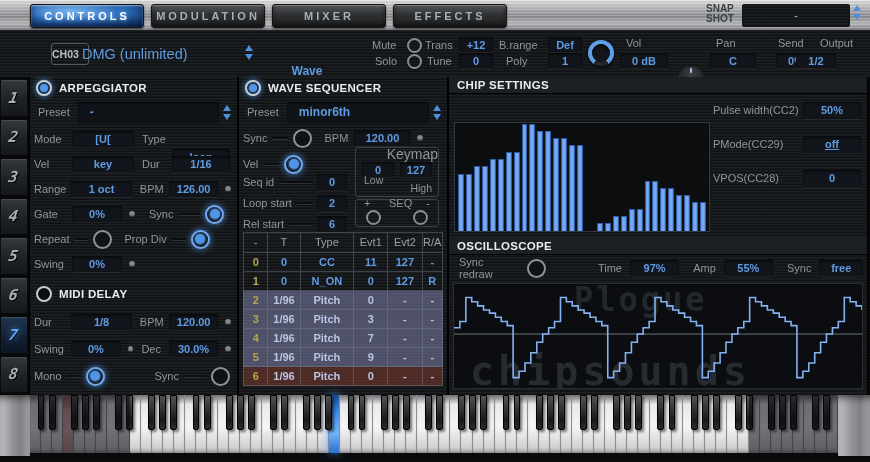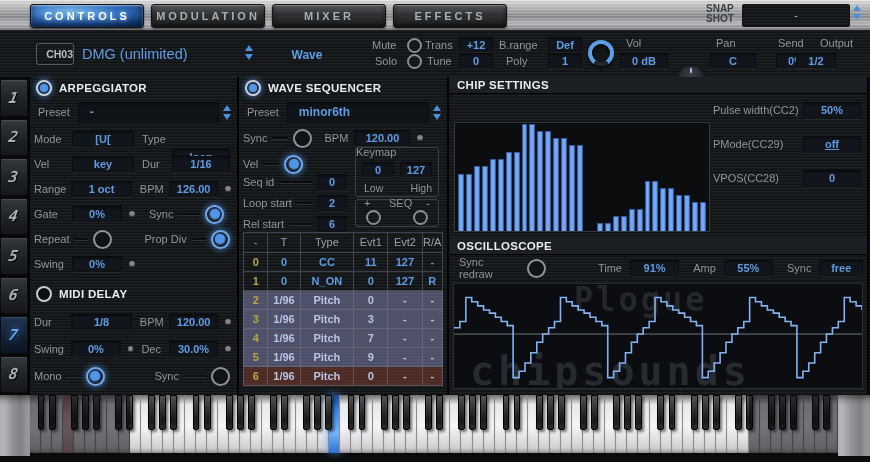--- a/index.html
+++ b/index.html
@@ -59,21 +59,21 @@
   .row{position:absolute;height:18px;display:flex;align-items:center;}
   .leader{flex:1;height:2px;background:#0b0d0f;border-bottom:1px solid #2e3236;margin:0 5px;}
   .dot{width:6px;height:6px;border-radius:50%;background:#85898d;box-shadow:inset 0 -1px 1px rgba(0,0,0,.7);margin-left:7px;}
   .tgl{width:15px;height:15px;border:2px solid #8d939a;border-radius:50%;position:relative;background:#101214;flex:none;}
   .tgl.on{border-color:#74a8ec;box-shadow:0 0 7px rgba(80,150,235,.9);}
   .tgl.on:after{content:"";position:absolute;inset:2.5px;border-radius:50%;background:#4f96e8;box-shadow:0 0 4px #5aa0f0;}
   .presetbar{position:absolute;height:21px;background:#101419;border-radius:2px;box-shadow:inset 0 1px 3px rgba(0,0,0,.8);
              display:flex;align-items:center;}
   
   .fsbox{position:absolute;border:1px solid #3b4046;border-radius:3px;}
-  .fsbox .cap{position:absolute;top:-1px;left:0;right:0;text-align:left;font-size:11px;color:#8f959c;}
+  .fsbox .cap{position:absolute;top:-1px;left:0;right:0;text-align:right;font-size:14px;color:#8f959c;}
   
   #event-table{position:absolute;left:4px;top:155px;width:200px;}
   .trow{display:flex;}
   .tcell{border:1px solid rgba(125,135,150,.42);border-top:none;border-left:none;height:18px;line-height:18px;
          text-align:center;font-size:11px;font-weight:bold;overflow:hidden;}
   .trow .tcell:first-child{border-left:1px solid rgba(125,135,150,.42);}
   .trow.head .tcell{border-top:1px solid rgba(125,135,150,.42);font-weight:normal;color:#9aa0aa;height:19px;line-height:19px;}
   .c0{width:24px;} .c1{width:32px;} .c2{width:54px;} .c3{width:34px;} .c4{width:34px;} .c5{width:20px;}
   .trow .idx{color:#b7a64e;}
   .trow .val{color:#5f9be0;}
@@ -124,28 +124,28 @@
       <div>SHOT</div>
   </div>
   <div class="snapdd scan"><span>-</span></div>
   <div id="snap-arrows" class="abs spincol">
     <i class="tri-up"></i>
     <i class="tri-dn"></i>
   </div>
 </div>
 
 <div id="chstrip" class="abs scan">
-  <div class="abs" style="left:36px;top:13px;width:36px;height:20px;border:1px solid #565b61;border-radius:3px;
-       color:#b9bec3;font-size:10.5px;font-weight:bold;text-align:right;line-height:20px;">CH03</div>
+  <div class="abs" style="left:51px;top:13px;width:36px;height:20px;border:1px solid #565b61;border-radius:3px;
+       color:#b9bec3;font-size:10.5px;font-weight:bold;text-align:left;line-height:20px;">CH03</div>
   <div class="abs" style="left:82px;top:13px;height:22px;line-height:22px;color:#5f9be0;font-size:14.5px;">DMG (unlimited)</div>
   <div class="abs spincol" style="left:245px;top:15px;">
     <i class="tri-up"></i>
     <i class="tri-dn"></i>
   </div>
-  <div class="abs bv t12" style="left:262px;top:16px;width:90px;height:18px;text-align:center;line-height:18px;">Wave</div>
+  <div class="abs bv t12" style="left:262px;top:32px;width:90px;height:18px;text-align:center;line-height:18px;">Wave</div>
 
   <span class="abs lb" style="left:372px;top:9px;">Mute</span>
   <span class="abs ring" style="left:407px;top:8px;"></span>
   <span class="abs lb" style="left:375px;top:25px;">Solo</span>
   <span class="abs ring" style="left:407px;top:24px;"></span>
 
   <span class="abs lb" style="left:425px;top:9px;">Trans</span>
   <span class="abs vbox bv" style="left:459px;top:7px;width:34px;height:15px;">+12</span>
   <span class="abs lb" style="left:427px;top:25px;">Tune</span>
   <span class="abs vbox bv" style="left:459px;top:23px;width:34px;height:15px;">0</span>
@@ -240,21 +240,21 @@
       <span class="vbox bv" style="width:50px;height:16px;">0%</span>
       <span class="dot"></span>
       <span class="lb" style="margin-left:14px;">Sync</span>
       <span class="leader" style="max-width:22px;"></span>
       <span class="tgl on"></span>
     </div>
     <div class="row" style="left:4px;top:153px;right:6px;">
       <span class="lb">Repeat</span>
       <span class="leader" style="max-width:14px;"></span>
       <span class="tgl"></span>
-      <span class="lb" style="margin-left:32px;">Prop Div</span>
+      <span class="lb" style="margin-left:12px;">Prop Div</span>
       <span class="leader" style="max-width:14px;"></span>
       <span class="tgl on"></span>
     </div>
     <div class="row" style="left:4px;top:178px;right:6px;">
       <span class="lb" style="width:38px;">Swing</span>
       <span class="vbox bv" style="width:50px;height:16px;">0%</span>
       <span class="dot"></span>
     </div>
 
     <div class="sec-hdr" style="left:6px;top:209px;">
@@ -311,21 +311,21 @@
     </div>
     <div class="row" style="left:4px;top:78px;width:100px;">
       <span class="lb">Vel</span>
       <span class="leader" style="max-width:16px;"></span>
       <span class="tgl on"></span>
     </div>
     <div class="fsbox" style="left:116px;top:70px;width:82px;height:48px;">
       <span class="cap" style="top:-2px;">Keymap</span>
       <span class="vbox bv" style="position:absolute;left:6px;top:14px;width:32px;height:15px;">0</span>
       <span class="vbox bv" style="position:absolute;right:6px;top:14px;width:32px;height:15px;">127</span>
-      <span class="lb t10" style="position:absolute;left:8px;bottom:2px;">Low</span>
+      <span class="lb t10" style="position:absolute;left:8px;bottom:10px;">Low</span>
       <span class="lb t10" style="position:absolute;right:6px;bottom:2px;">High</span>
     </div>
     <div class="row" style="left:4px;top:96px;width:104px;">
       <span class="lb">Seq id</span>
       <span class="leader"></span>
       <span class="vbox bv" style="width:30px;height:16px;">0</span>
     </div>
     <div class="row" style="left:4px;top:117px;width:104px;">
       <span class="lb">Loop start</span>
       <span class="leader"></span>
@@ -460,21 +460,21 @@
       <span class="lb">VPOS(CC28)</span>
       <span class="vbox bv" style="position:absolute;right:2px;width:58px;height:17px;">0</span>
     </div>
 
     <div class="strip-hdr" style="top:161px;">OSCILLOSCOPE</div>
     <div class="row" style="left:10px;top:182px;right:4px;">
       <span class="lb">Sync redraw</span>
       <span class="leader" style="max-width:18px;"></span>
       <span class="tgl"></span>
       <span class="lb" style="margin-left:52px;">Time</span>
-      <span class="vbox bv" style="width:52px;height:16px;margin-left:8px;">91%</span>
+      <span class="vbox bv" style="width:52px;height:16px;margin-left:8px;">97%</span>
       <span class="lb" style="margin-left:14px;">Amp</span>
       <span class="vbox bv" style="width:52px;height:16px;margin-left:8px;">55%</span>
       <span class="lb" style="margin-left:14px;">Sync</span>
       <span class="vbox bv" style="width:46px;height:16px;margin-left:8px;">free</span>
     </div>
     <div id="scope">
       <span class="wm" id="wm-top">Plogue</span>
       <span class="wm" id="wm-bottom">chipsounds</span>
       <svg viewBox="0 0 410 106" preserveAspectRatio="none">
         <line x1="0" y1="51" x2="410" y2="51" stroke="#70767c" stroke-width="1"></line>

